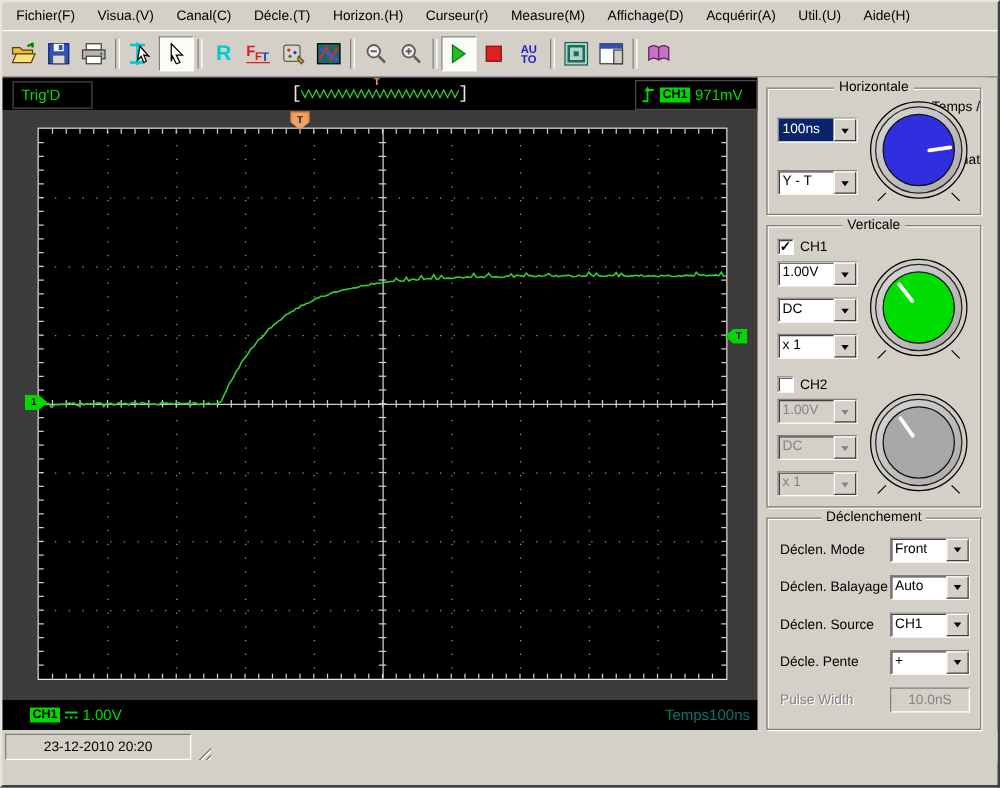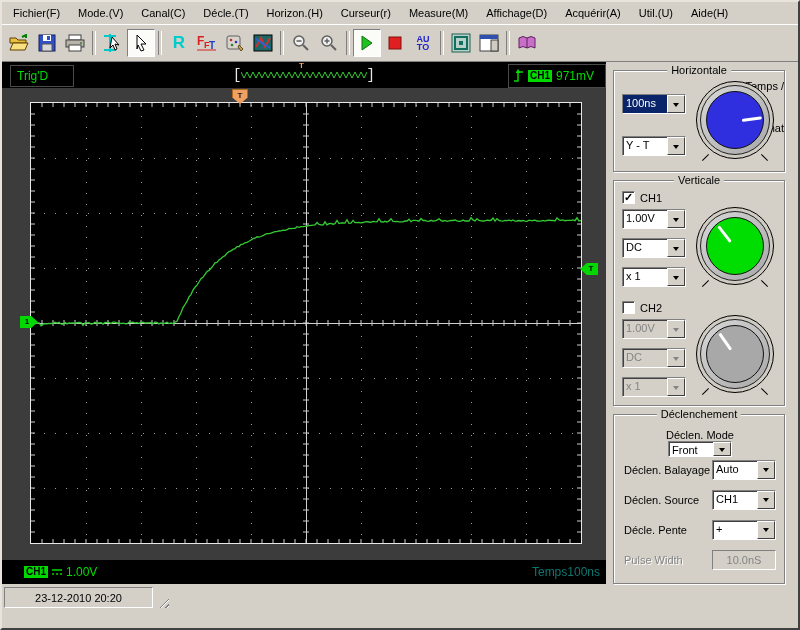--- a/index.html
+++ b/index.html
@@ -86,21 +86,21 @@
   .grip{position:absolute;right:0;bottom:0;width:12px;height:12px;background:repeating-linear-gradient(135deg,transparent 0 2px,#808080 2px 3px,#fff 3px 4px);clip-path:polygon(100% 0,100% 100%,0 100%);}
 </style>
 </head>
 <body>
 
 <div class="window">
 
 
   <div class="menubar" id="menubar">
       <div class="menu-item">Fichier(F)</div>
-      <div class="menu-item">Mode.(V)</div>
+      <div class="menu-item">Visua.(V)</div>
       <div class="menu-item">Canal(C)</div>
       <div class="menu-item">Décle.(T)</div>
       <div class="menu-item">Horizon.(H)</div>
       <div class="menu-item">Curseur(r)</div>
       <div class="menu-item">Measure(M)</div>
       <div class="menu-item">Affichage(D)</div>
       <div class="menu-item">Acquérir(A)</div>
       <div class="menu-item">Util.(U)</div>
       <div class="menu-item">Aide(H)</div>
     </div>
@@ -646,21 +646,21 @@
           <div class="face" style="background:#a8a8a8;">
               <div class="pointer" style="transform:rotate(-125deg) translateX(7px);"></div>
             </div>
           <div class="notch l"></div>
             <div class="notch r"></div>
         </div>
       </div>
 
       <div class="groupbox gb-t">
         <span class="gb-title">Déclenchement</span>
-        <div class="trig-row" style="margin-top:14px;flex-direction:column;">
+        <div class="trig-row" style="margin-top:14px;">
           <span>Déclen. Mode</span>
           <div class="combo">
             <span class="value">Front</span>
             <span class="drop">
                 <span class="arr"></span>
               </span>
           </div>
         </div>
         <div class="trig-row">
           <span>Déclen. Balayage</span>

